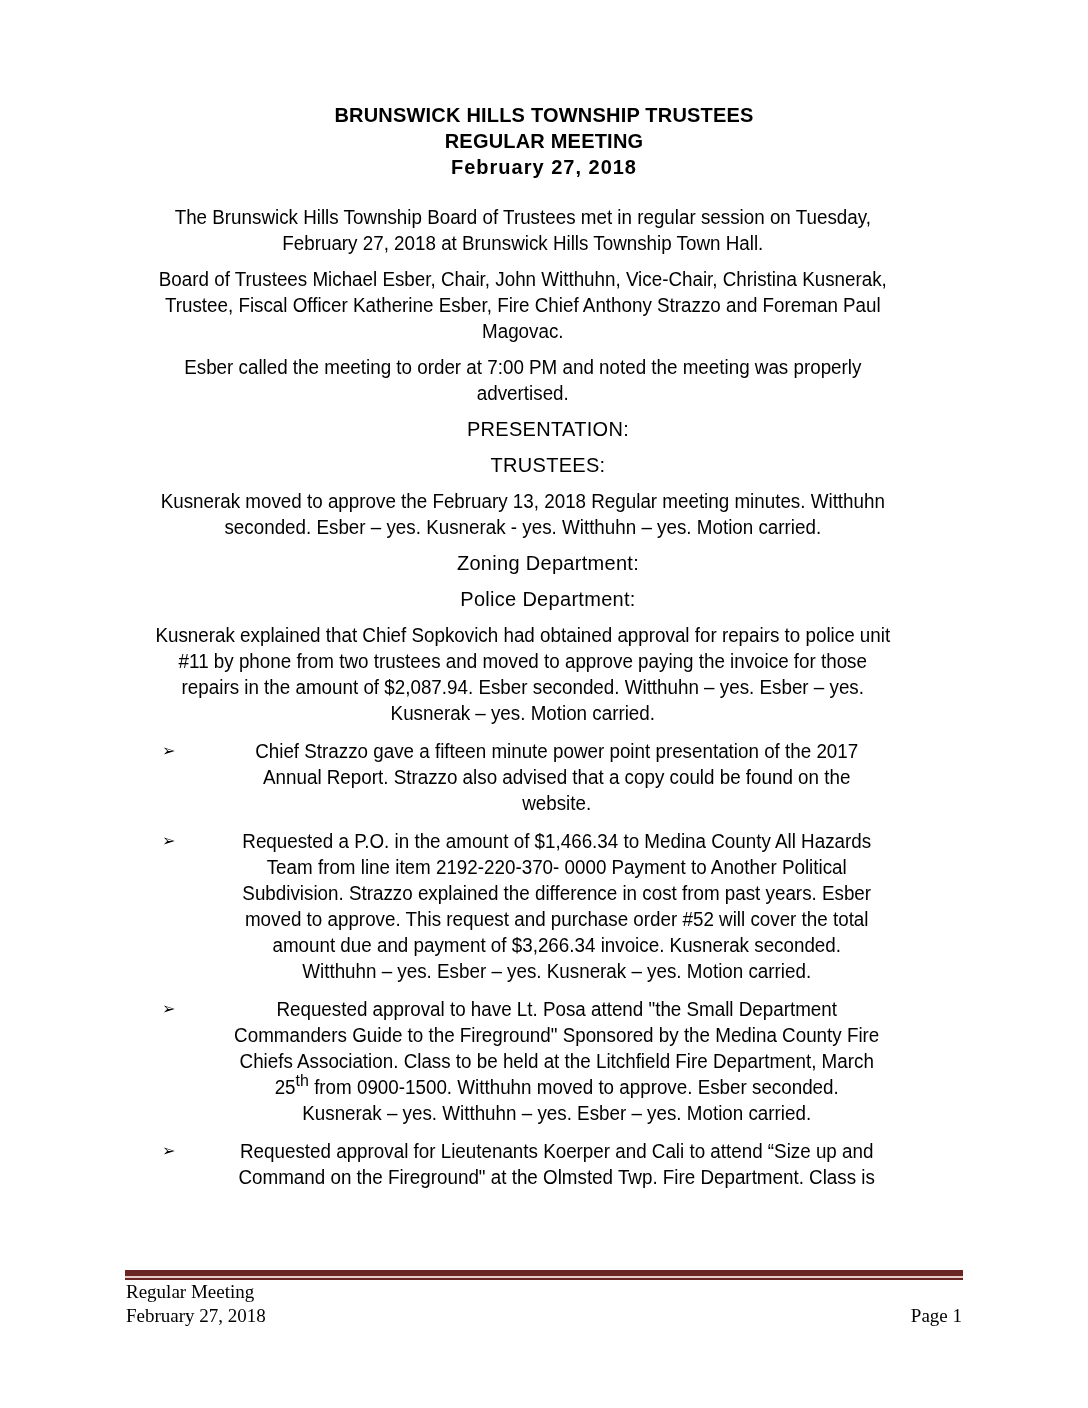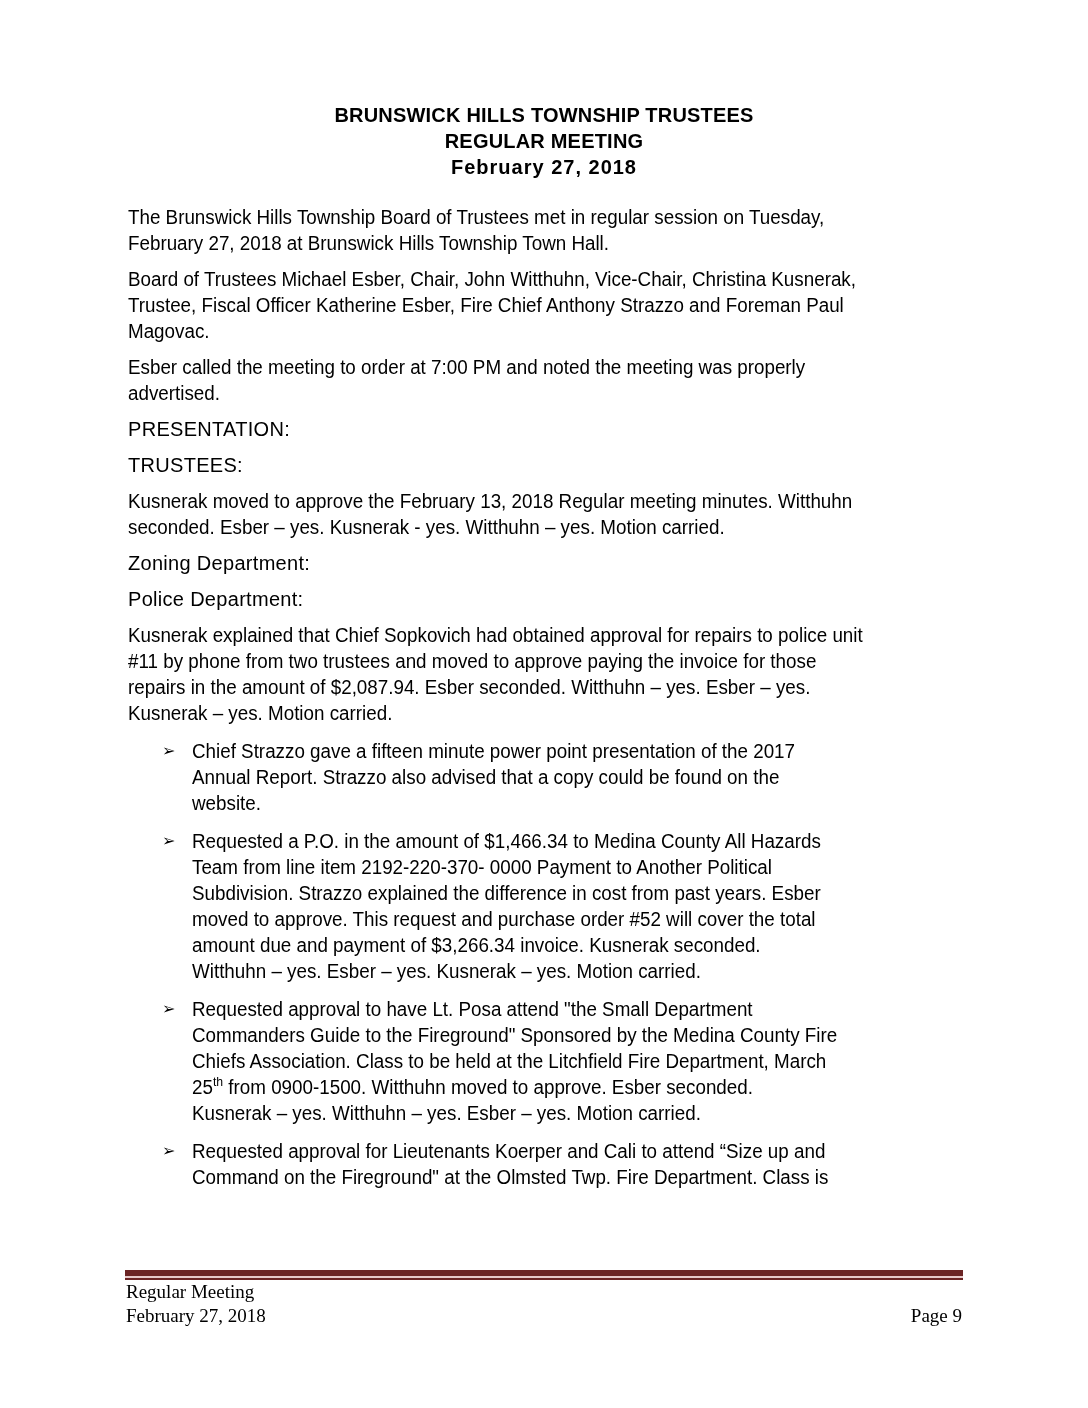--- a/index.html
+++ b/index.html
@@ -5,31 +5,31 @@
     html, body { margin: 0; padding: 0; background: #ffffff; }
     body { width: 1088px; height: 1408px; position: relative; overflow: hidden; color: #000; }
     .page { position: absolute; left: 0; top: 4px; width: 1088px; height: 1408px; }
     .sans { font-family: "Liberation Sans", "DejaVu Sans", sans-serif; }
     .serif { font-family: "Liberation Serif", "DejaVu Serif", serif; }
 
     .title-block { position: absolute; top: 98px; left: 0; width: 1088px; text-align: center; }
     .title-line { font-weight: bold; font-size: 20px; line-height: 26px; letter-spacing: 0.2px; }
     .title-date { letter-spacing: 1px; }
 
-    .body { position: absolute; left: 128px; top: 200px; width: 840px; font-size: 20px; line-height: 26px; }
+    .body { position: absolute; left: 128px; top: 200px; width: 840px; font-size: 20px; line-height: 26px; text-align: center; }
     .para { margin: 0 0 10px 0; transform: scaleX(0.94); transform-origin: left; white-space: nowrap; }
     .para .ln { display: block; }
     .heading { font-weight: normal; font-size: 20px; line-height: 26px; margin: 0 0 10px 0; letter-spacing: 0.3px; }
 
     .bullet-list { list-style: none; padding: 0; margin: 12px 0 0 0; }
     .bullet { position: relative; padding-left: 64px; margin: 0 0 12px 0; }
     .bullet-icon { position: absolute; left: 34px; top: 0; font-size: 16px; line-height: 26px; }
     .bullet-text { display: block; transform: scaleX(0.94); transform-origin: left; white-space: nowrap; }
     .bullet-text .ln { display: block; }
-    sup { font-size: 13px; line-height: 0; }
+    sup { font-size: 17px; line-height: 0; }
 
     .footer-rule { position: absolute; left: 125px; top: 1266px; width: 838px; }
     .rule-thick { height: 6px; background: #6b2424; }
     .rule-gap { height: 2px; background: #e6c9c9; }
     .rule-thin { height: 2px; background: #6b2424; }
 
     .footer { position: absolute; left: 126px; top: 1276px; width: 836px; font-size: 19px; line-height: 24px; }
     .footer-left .ln { display: block; }
     .footer-right { position: absolute; right: 0; bottom: 0; }
   </style>
@@ -126,16 +126,16 @@
     <div class="rule-thick"></div>
     <div class="rule-gap"></div>
     <div class="rule-thin"></div>
   </div>
 
   <div class="footer serif">
     <div class="footer-left">
       <span class="ln">Regular Meeting</span>
       <span class="ln">February 27, 2018</span>
     </div>
-    <div class="footer-right">Page 9</div>
+    <div class="footer-right">Page 1</div>
   </div>
 
 </div>
 
 </body></html>

